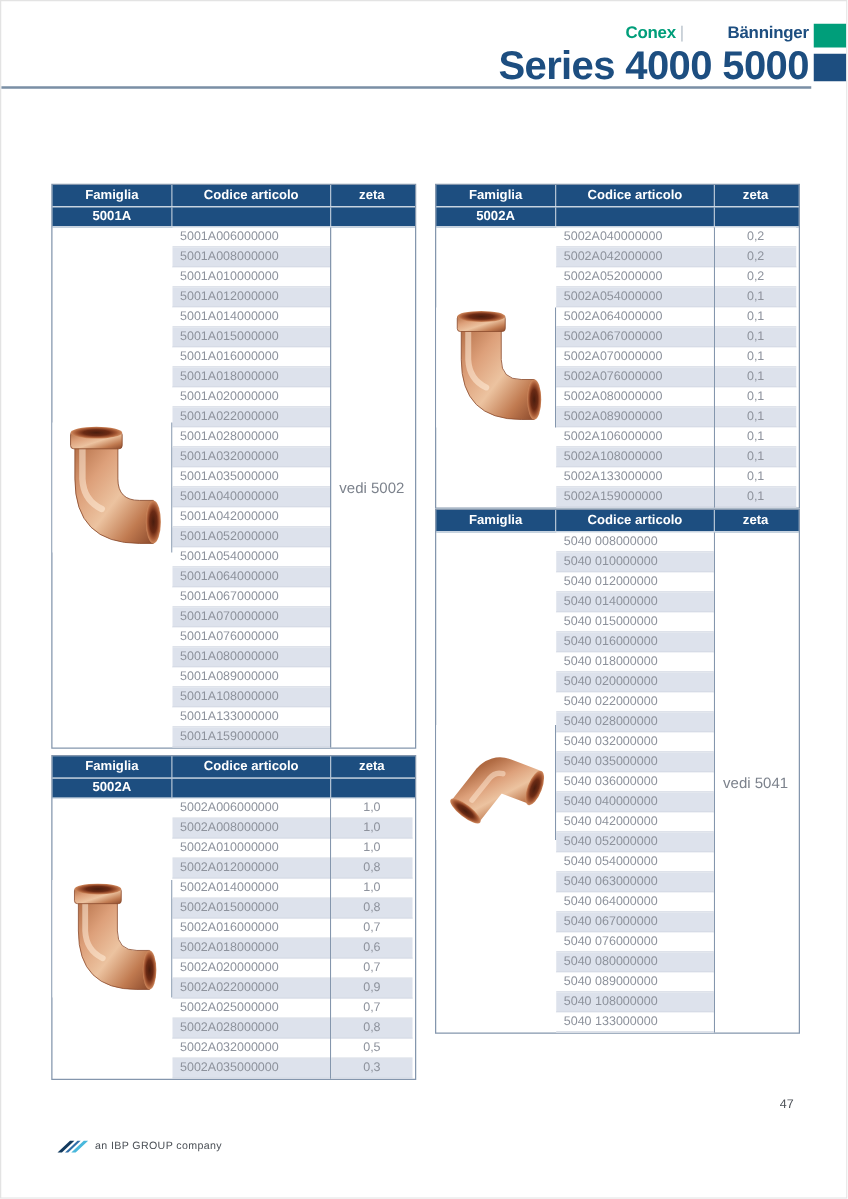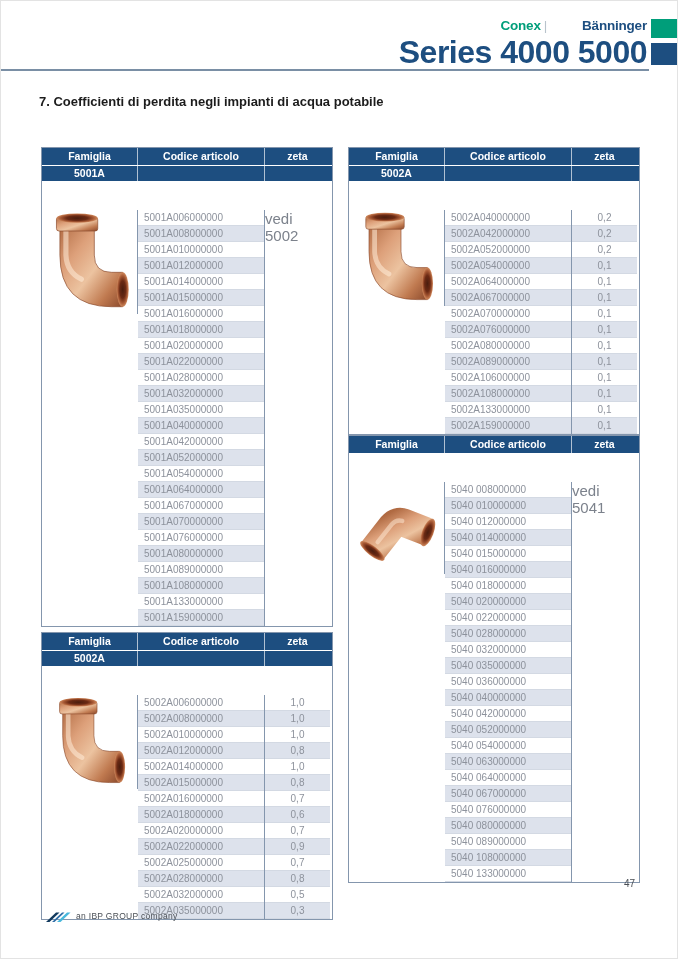--- a/index.html
+++ b/index.html
@@ -36,27 +36,27 @@
   .thead, .fam-row { display:flex; background:var(--header-blue,#1d4e80); }
   .thead { border-bottom:1px solid #fff; }
   .fam-row { border-bottom:1px solid #fff; }
   .th { color:#fff; font-weight:bold; font-size:10.5px; text-align:center; }
   .thead .th { height:17px; line-height:17px; }
   .fam-row .th { height:15px; line-height:15px; }
   .w-fam { width:96px; border-right:1px solid rgba(255,255,255,.65); }
   .w-cod { width:127px; border-right:1px solid rgba(255,255,255,.65); }
   .w-zet { width:65px; }
 
-  .tbody { display:flex; align-items:flex-start;margin-top:28px; }
+  .tbody { display:flex; align-items:center; }
   .cell-fam { width:96px; border-right:1px solid var(--table-border,#8496ad);
               display:flex; align-items:center; justify-content:center; background:#fff; }
   .codes { width:127px; border-right:1px solid var(--table-border,#8496ad); }
   .zetas { width:65px; }
   .zeta-merged { width:65px; display:flex; align-items:center; justify-content:center;
-                 font-size:15px; color:var(--muted-text,#7c828c); }
+                 font-size:12px; color:var(--muted-text,#7c828c); }
   .trow { height:16px; line-height:15px; font-size:10px; color:var(--code-text,#8d929c);
           padding-left:6px; border-bottom:1px solid var(--light-border,#d3d9e3);
           white-space:nowrap; overflow:hidden; background:#fff; }
   .trow.alt { background:var(--row-alt,#dde2ec); }
   .zetas .trow { padding-left:0; text-align:center; }
 
   
   .footer-left { position:absolute; left:44px; top:908px; display:flex; align-items:center; gap:5px; }
   .footer-text { font-size:8.5px; color:var(--footer-text,#4a4f55); letter-spacing:0.3px; }
   .page-number { position:absolute; right:42px; top:877px; font-size:10px; color:var(--footer-text,#4a4f55); }
@@ -94,21 +94,20 @@
 <div class="page">
 
   <div class="brand-line">
     <span class="brand-conex">Conex</span><span class="brand-sep">|</span><span class="brand-ban">Bänninger</span>
   </div>
   <div class="series-title">Series 4000 5000</div>
   <div class="block green"></div>
   <div class="block blue"></div>
   <div class="header-rule"></div>
 
-  <div class="section-title">7. Coefficienti di perdita negli impianti di acqua potabile</div>
 
   <div class="tcol left">
 
     <div class="ctable">
       <div class="thead">
         <div class="th w-fam">Famiglia</div>
         <div class="th w-cod">Codice articolo</div>
         <div class="th w-zet">zeta</div>
       </div>
       <div class="fam-row">

